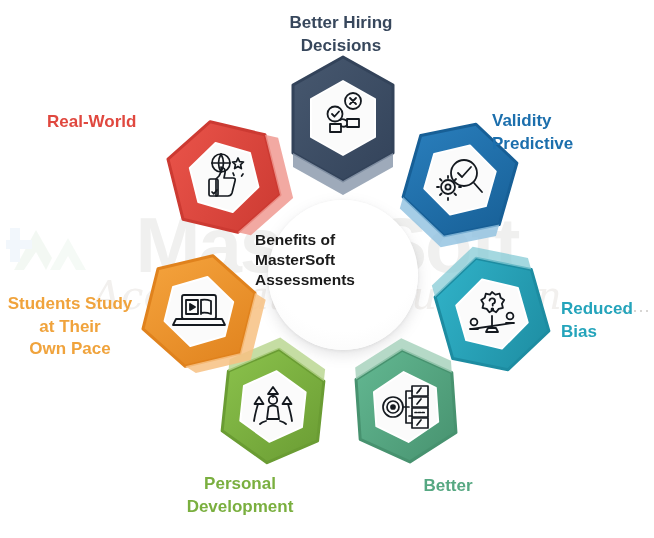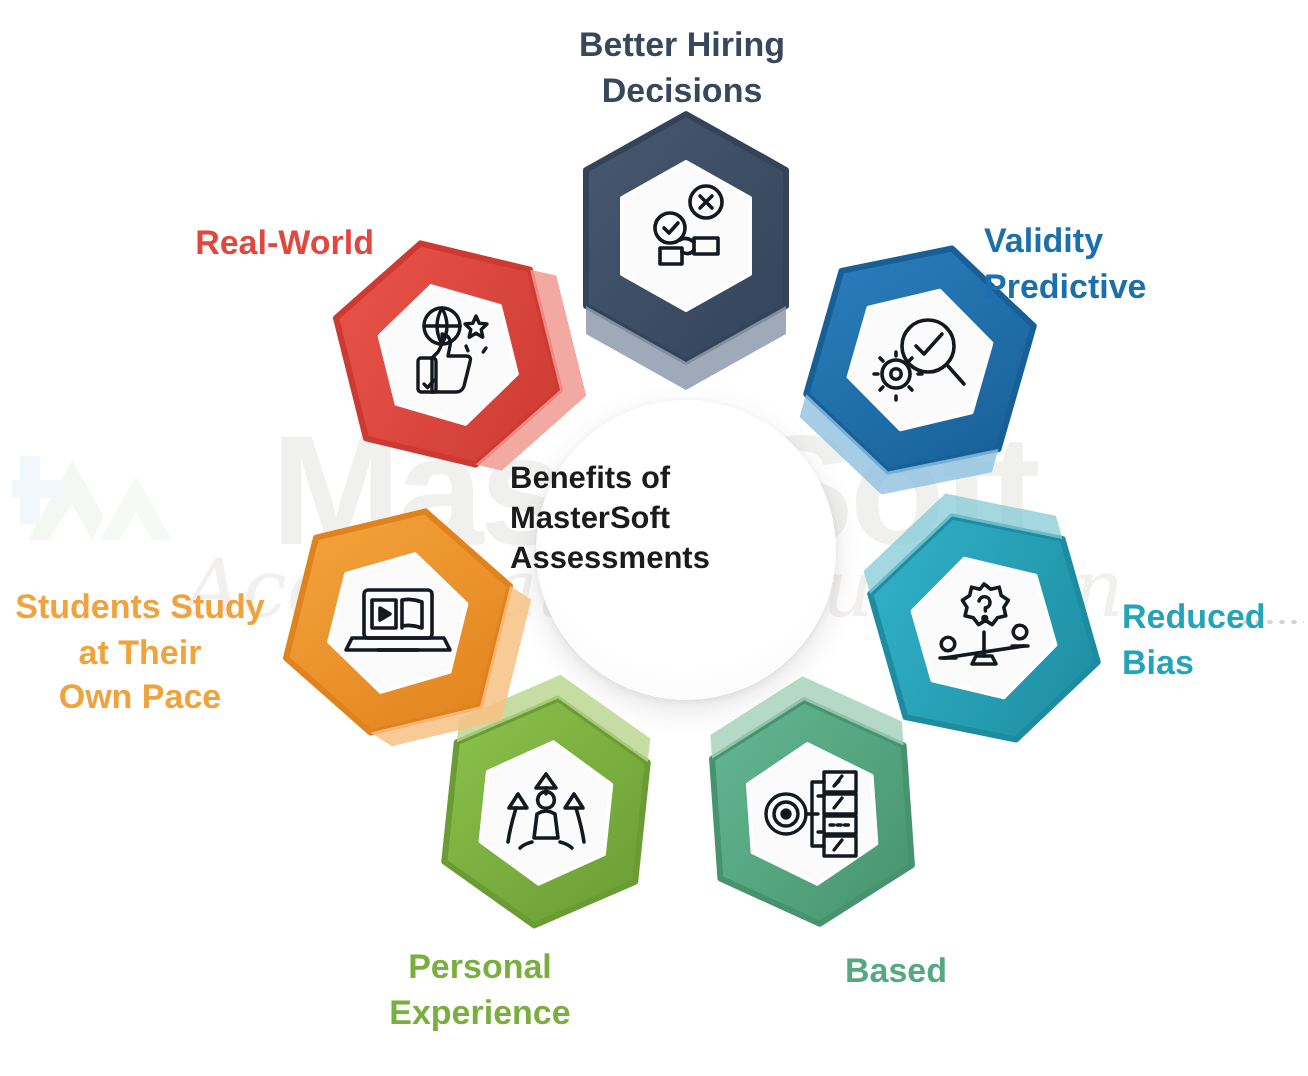--- a/index.html
+++ b/index.html
@@ -64,21 +64,21 @@
     white-space:nowrap;
   }
   .lbl span{ display:block; }
 
   .lbl-top   { left:271px; top:12px;  width:140px; text-align:center; color:#37475c; }
   .lbl-blue  { left:492px; top:110px; width:140px; text-align:left;   color:#1c6fad; }
   .lbl-teal  { left:561px; top:298px; width:110px; text-align:left;   color:#24a4bb; }
   .lbl-sea   { left:383px; top:475px; width:130px; text-align:center; color:#56a882; }
   .lbl-green { left:175px; top:473px; width:130px; text-align:center; color:#7aaf3f; }
   .lbl-orng  { left:2px;   top:293px; width:136px; text-align:center; color:#f0a33c; }
-  .lbl-red   { left:47px;  top:111px; width:140px; text-align:right; color:#e0483f; }
+  .lbl-red   { left:47px;  top:111px; width:140px; text-align:left; color:#e0483f; }
 
   .dots{
     position:absolute; left:620px; top:310px; width:32px; height:2px; z-index:5;
     background-image:radial-gradient(circle, #d8d6d4 40%, transparent 42%);
     background-size:6px 2px; background-repeat:repeat-x;
   }
 </style>
 </head>
 <body>
 
@@ -288,26 +288,26 @@
     <span>Validity</span>
     <span>Predictive</span>
   </div>
 
   <div class="lbl lbl-teal">
     <span>Reduced</span>
     <span>Bias</span>
   </div>
 
   <div class="lbl lbl-sea">
-    <span>Based</span>
+    <span>Better</span>
   </div>
 
   <div class="lbl lbl-green">
     <span>Personal</span>
-    <span>Experience</span>
+    <span>Development</span>
   </div>
 
   <div class="lbl lbl-orng">
     <span>Students Study</span>
     <span>at Their</span>
     <span>Own Pace</span>
   </div>
 
   <div class="lbl lbl-red">
     <span>Real-World</span>

